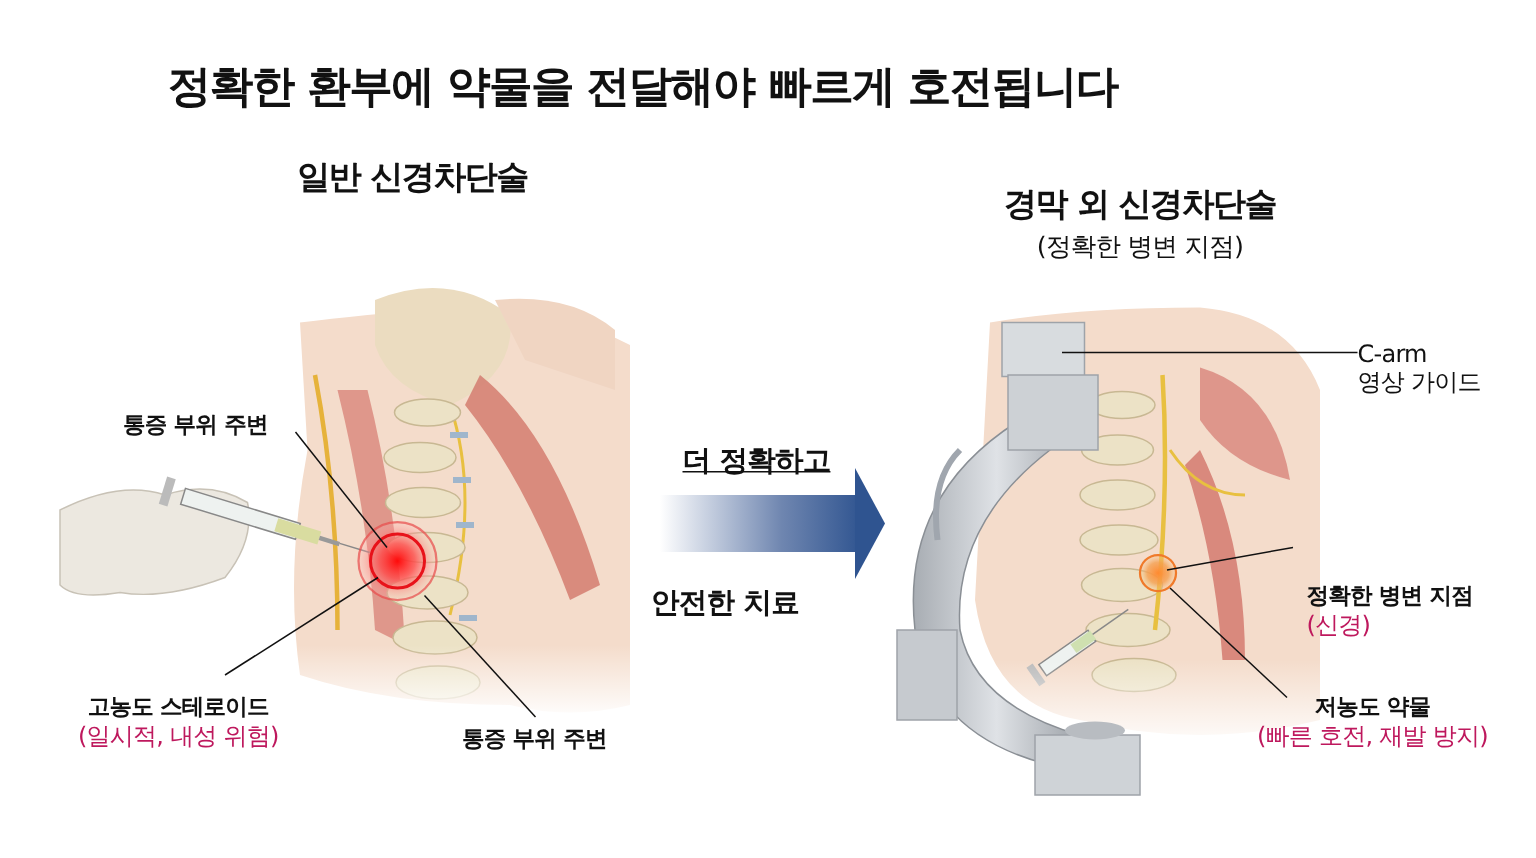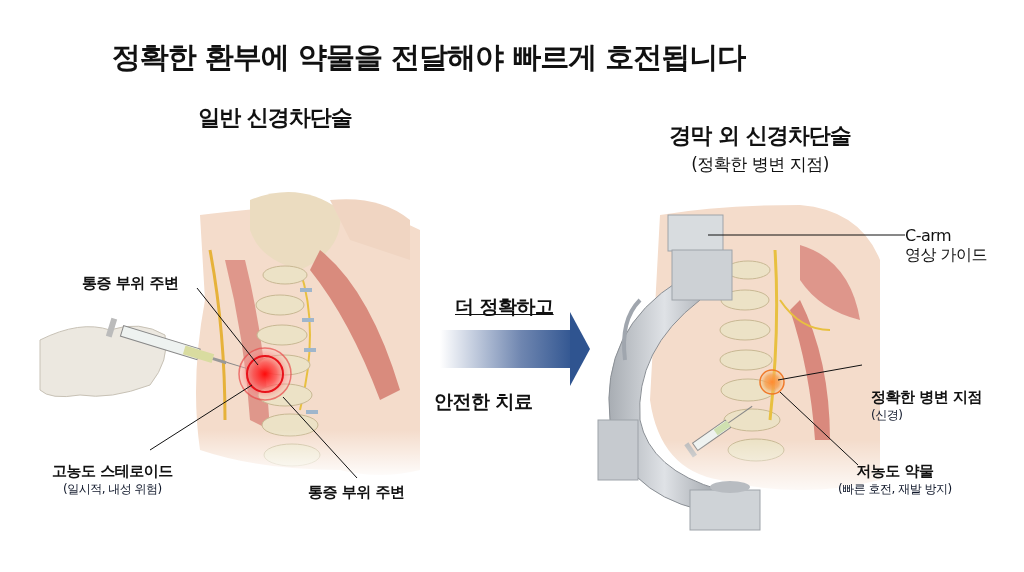--- a/index.html
+++ b/index.html
@@ -3,21 +3,21 @@
 <meta charset="utf-8">
 <style>
   html,body{margin:0;padding:0;}
   body{width:1024px;height:572px;background:#ffffff;position:relative;overflow:hidden;font-family:"DejaVu Sans","Liberation Sans",sans-serif;color:#111;}
   .abs{position:absolute;}
   .title{left:0;top:38px;width:857px;text-align:center;font-size:29px;font-weight:bold;letter-spacing:-1px;color:#111;}
   .panel-head{text-align:center;}
   .panel-head .h{font-size:22px;font-weight:bold;letter-spacing:-1px;}
   .panel-head .s{font-size:17px;margin-top:2px;letter-spacing:-0.5px;}
   .lbl{font-size:15px;font-weight:bold;letter-spacing:-0.5px;color:#111;white-space:nowrap;}
-  .sub{font-size:12px;font-weight:normal;letter-spacing:-0.5px;color:#0f172a;white-space:nowrap;}
+  .sub{font-size:16px;font-weight:normal;letter-spacing:-0.5px;color:#be185d;white-space:nowrap;}
   .mid{font-size:19px;font-weight:bold;letter-spacing:-0.5px;white-space:nowrap;}
   svg{position:absolute;left:0;top:0;}
 </style>
 </head>
 <body>
 
 <div class="abs title">정확한 환부에 약물을 전달해야 빠르게 호전됩니다</div>
 
 <div class="abs panel-head" style="left:150px;top:103px;width:250px;">
   <div class="h">일반 신경차단술</div>

